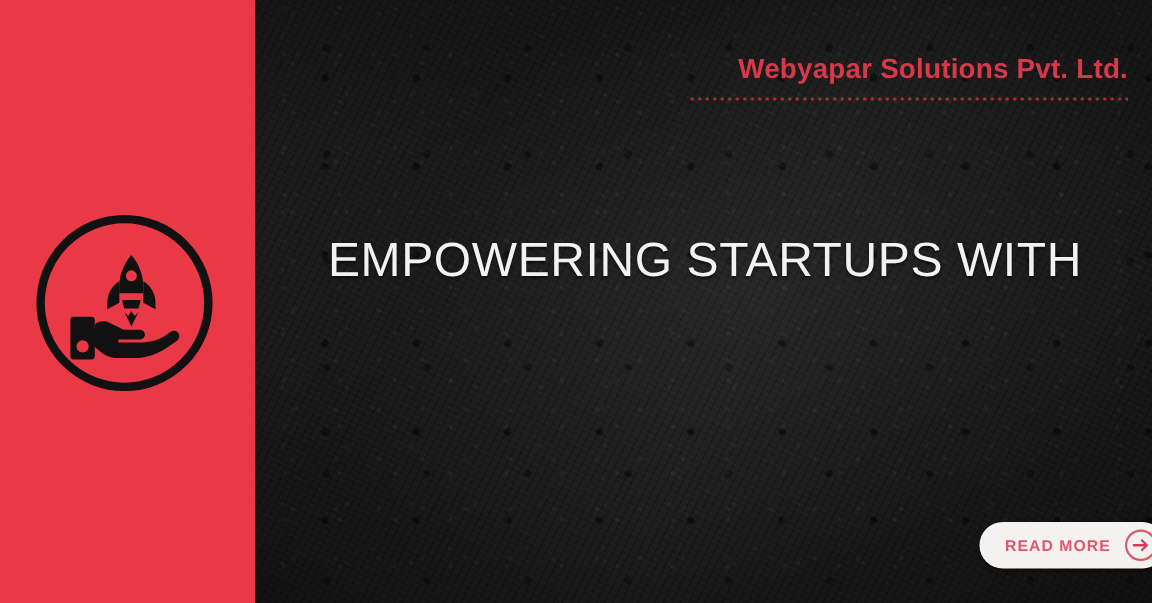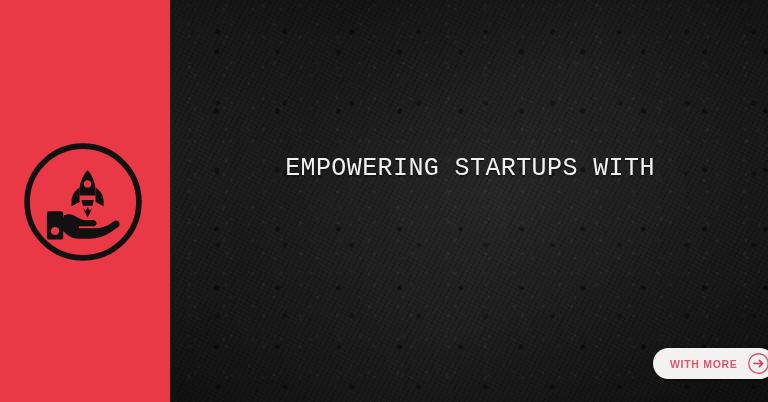--- a/index.html
+++ b/index.html
@@ -99,25 +99,25 @@
   }
 
   
   .headline {
     position: absolute;
     left: 182px;
     right: 10px;
     top: 152px;
     text-align: center;
     color: #f2f2f2;
-    font-size: 25px;
+    font-size: 32px;
     line-height: 1.33;
     letter-spacing: 0.4px;
     font-weight: normal;
-    font-family: Liberation Mono, monospace;
+    font-family: Liberation Sans, sans-serif;
     text-shadow: 0 1px 2px rgba(0,0,0,0.55);
   }
   .headline .hl-line { display: block; white-space: nowrap; }
 
   
   .read-more {
     position: absolute;
     left: 653px;
     top: 348px;
     height: 31px;
@@ -170,27 +170,31 @@
 
       <path d="M60.0 66.0l4.5 9.4 4.6-9.4-2.4 2.6-2.2-3.4-2.1 3.4z" fill="#111111"></path>
 
       <path d="M41.0 73.5c2.6-1.6 6.2-2.0 9.0-.6l9.6 4.7 10.2 0c2.1 0 3.6 1.5 3.6 3.2 0 1.7-1.5 3.1-3.6 3.1l-13.8 0 0 2.0 15.1 0c6.4 0 11.9-1.8 16.4-5.0l2.8-2.0c1.9-1.3 4.4-.7 5.3 1.2.8 1.7.2 3.7-1.4 4.8l-6.7 4.6c-6.3 4.3-13.6 6.6-21.1 6.6l-10.6 0c-4.3 0-8.4-1.5-11.6-4.2l-6.2-5.3z" fill="#111111"></path>
 
       <rect x="24.5" y="69.0" width="16.0" height="28.0" rx="2.2" fill="#111111"></rect>
       <circle cx="32.5" cy="88.5" r="4.0" fill="#e93846"></circle>
     </svg>
   </div>
 
+  <div class="brand-block">
+    <div class="brand-name">Webyapar Solutions Pvt. Ltd.</div>
+    <div class="brand-rule"></div>
+  </div>
 
   <div class="headline">
     <span class="hl-line">EMPOWERING STARTUPS WITH</span>
   </div>
 
   <div class="read-more">
-    <span class="read-more-label">WITH MORE</span>
+    <span class="read-more-label">READ MORE</span>
     <svg class="arrow-circle" viewBox="0 0 24 24" aria-hidden="true">
       <circle cx="12" cy="12" r="10.2" fill="none" stroke="#e0566a" stroke-width="1.5"></circle>
       <line x1="7.1" y1="12" x2="15.6" y2="12" stroke="#d33b53" stroke-width="1.6" stroke-linecap="round"></line>
       <polyline points="12.9,8.7 16.3,12 12.9,15.3" fill="none" stroke="#d33b53" stroke-width="1.6" stroke-linecap="round" stroke-linejoin="round"></polyline>
     </svg>
   </div>
 
 </div>
 
 </body></html>

